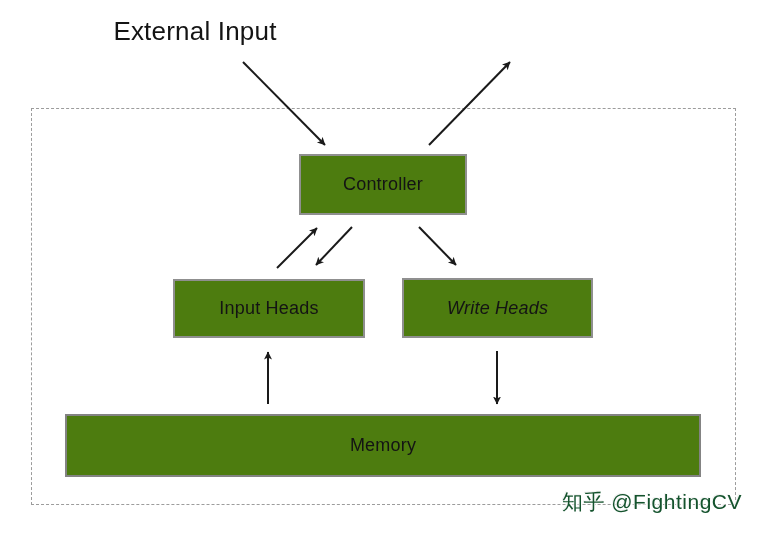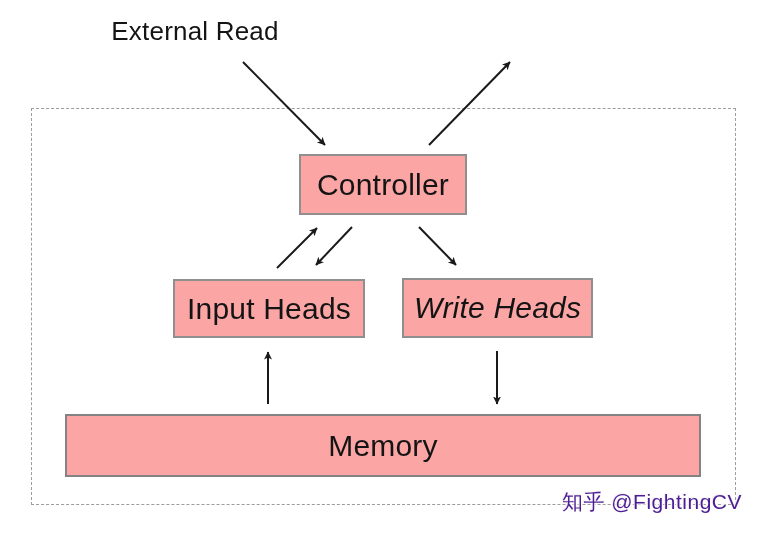--- a/index.html
+++ b/index.html
@@ -33,25 +33,25 @@
     width: 705px;
     height: 397px;
     border: 1px dashed #9c9c9c;
     box-sizing: border-box;
   }
 
   .node {
     position: absolute;
     box-sizing: border-box;
     border: 2px solid #8f8f8f;
-    background: #fca5a5;
+    background: #4d7c0f;
     display: flex;
     align-items: center;
     justify-content: center;
-    font-size: 30px;
+    font-size: 18px;
     color: #141414;
     letter-spacing: 0.2px;
   }
   .node-controller  { left: 299px; top: 154px; width: 168px; height: 61px; }
   .node-read-heads  { left: 173px; top: 279px; width: 192px; height: 59px; }
   .node-write-heads { left: 402px; top: 278px; width: 191px; height: 60px; font-style: italic; }
   .node-memory      { left: 65px;  top: 414px; width: 636px; height: 63px; border-color: #838383; }
 
   .arrow-layer {
     position: absolute;
@@ -60,32 +60,32 @@
     width: 768px;
     height: 538px;
     pointer-events: none;
   }
 
   .watermark {
     position: absolute;
     right: 26px;
     top: 488px;
     font-size: 21px;
-    color: #4c1d95;
+    color: #14532d;
     text-shadow: 1px 1px 0 #ffffff, -1px -1px 0 #f2f2f2;
     white-space: nowrap;
     letter-spacing: 0.5px;
   }
 </style>
 </head>
 <body>
 
 <div class="canvas">
 
-  <div class="ext-label ext-input-label">External Read</div>
+  <div class="ext-label ext-input-label">External Input</div>
 
 
   <div class="dashed-boundary"></div>
 
   <div class="node node-controller">
     <span>Controller</span>
   </div>
 
   <div class="node node-read-heads">
     <span>Input Heads</span>

